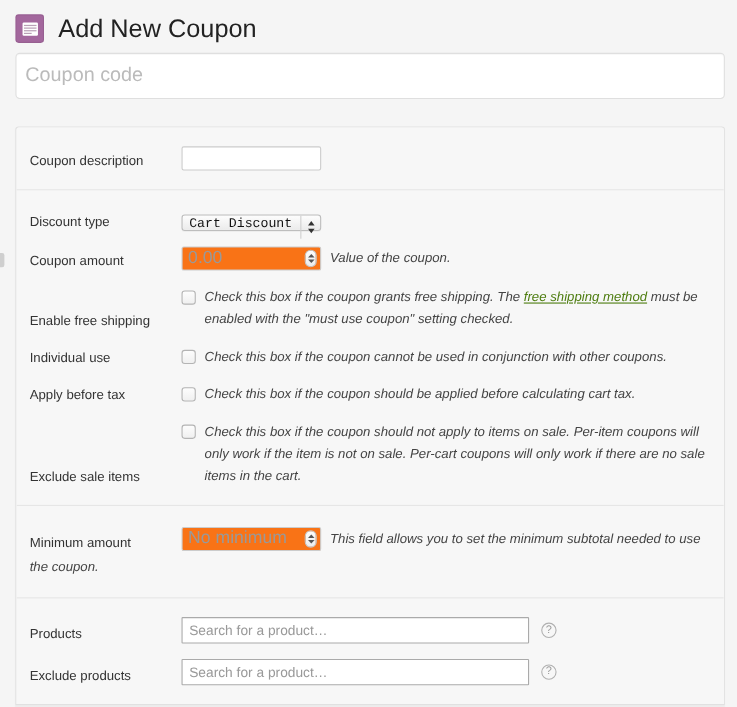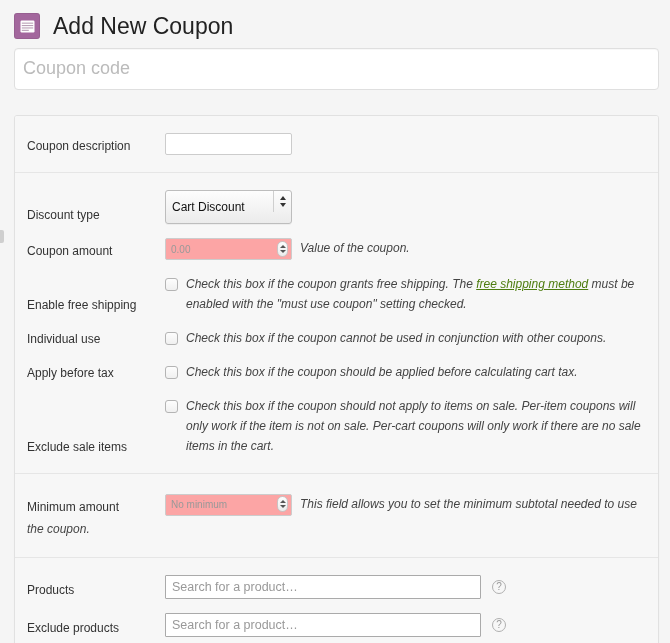--- a/index.html
+++ b/index.html
@@ -136,22 +136,22 @@
   .num-wrap {
     position: relative;
     width: 127px;
     flex: 0 0 127px;
   }
   .num-input {
     width: 127px;
     height: 22px;
     border: 1px solid #ccc;
     border-radius: 2px;
-    background: #fca5a5;
-    font-size: 10px;
+    background: #f97316;
+    font-size: 16px;
     font-family: "Liberation Sans", sans-serif;
     padding: 1px 18px 1px 5px;
     color: #333;
     outline: none;
   }
   .num-input::placeholder { color: #999; }
   .spinner {
     position: absolute;
     right: 4px; top: 3px;
     width: 11px; height: 16px;
@@ -166,29 +166,30 @@
     display: block; width: 0; height: 0;
     border-left: 3px solid transparent;
     border-right: 3px solid transparent;
   }
   .spinner i.up { border-bottom: 3px solid #555; }
   .spinner i.dn { border-top: 3px solid #555; }
 
   
   .sel-wrap { position: relative; width: 127px; flex: 0 0 127px; }
   .sel-box {
-    width: 127px; height: 34px;
+    width: 127px; height: 15px;
     border: 1px solid #bdbdbd;
     border-radius: 3px;
     background: linear-gradient(to bottom,#fdfdfd 0%,#ebebeb 100%);
     font-size: 12px;
     color: #111;
     display: flex; align-items: center;
     padding-left: 6px;
     box-shadow: 0 1px 0 rgba(0,0,0,.04);
+    font-family: Liberation Mono, monospace;
   }
   .sel-arrows {
     position: absolute; right: 1px; top: 1px;
     width: 18px; height: 21px;
     border-left: 1px solid #cfcfcf;
     display: flex; flex-direction: column;
     align-items: center; justify-content: center; gap: 3px;
   }
   .sel-arrows i {
     display: block; width: 0; height: 0;

